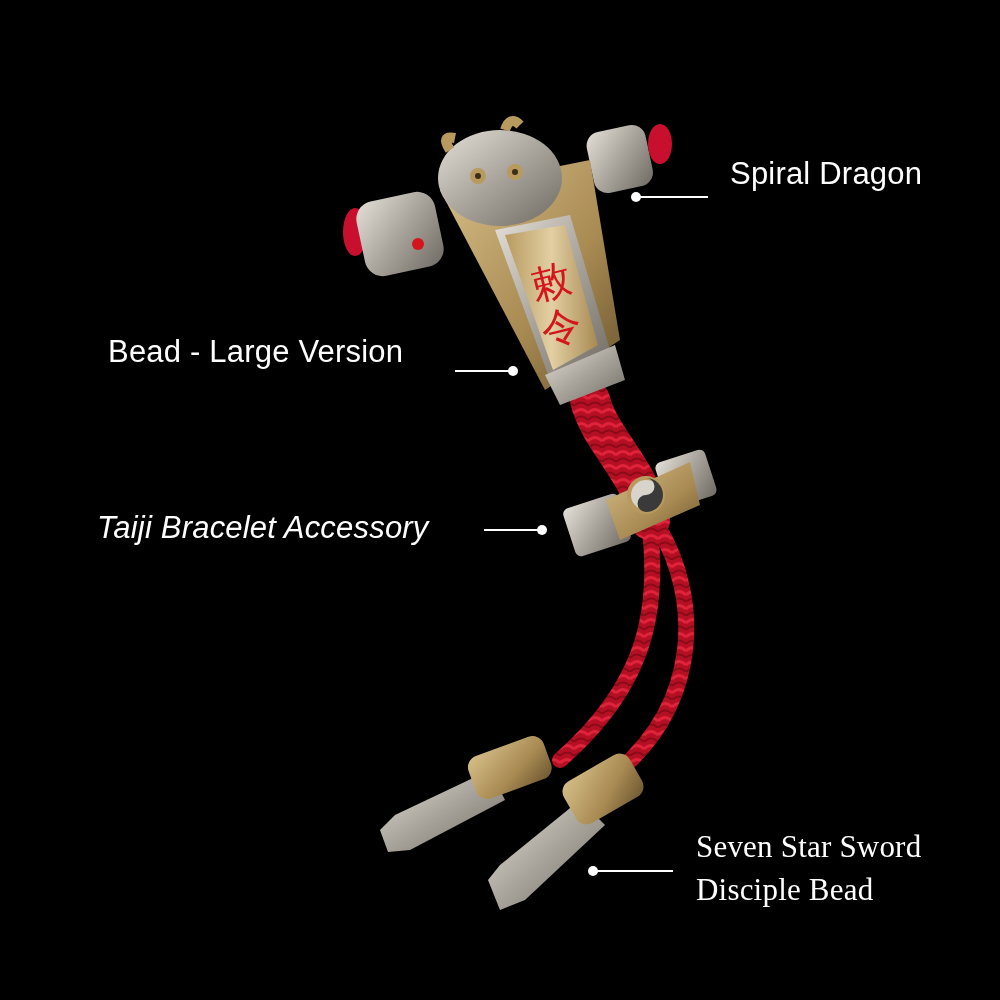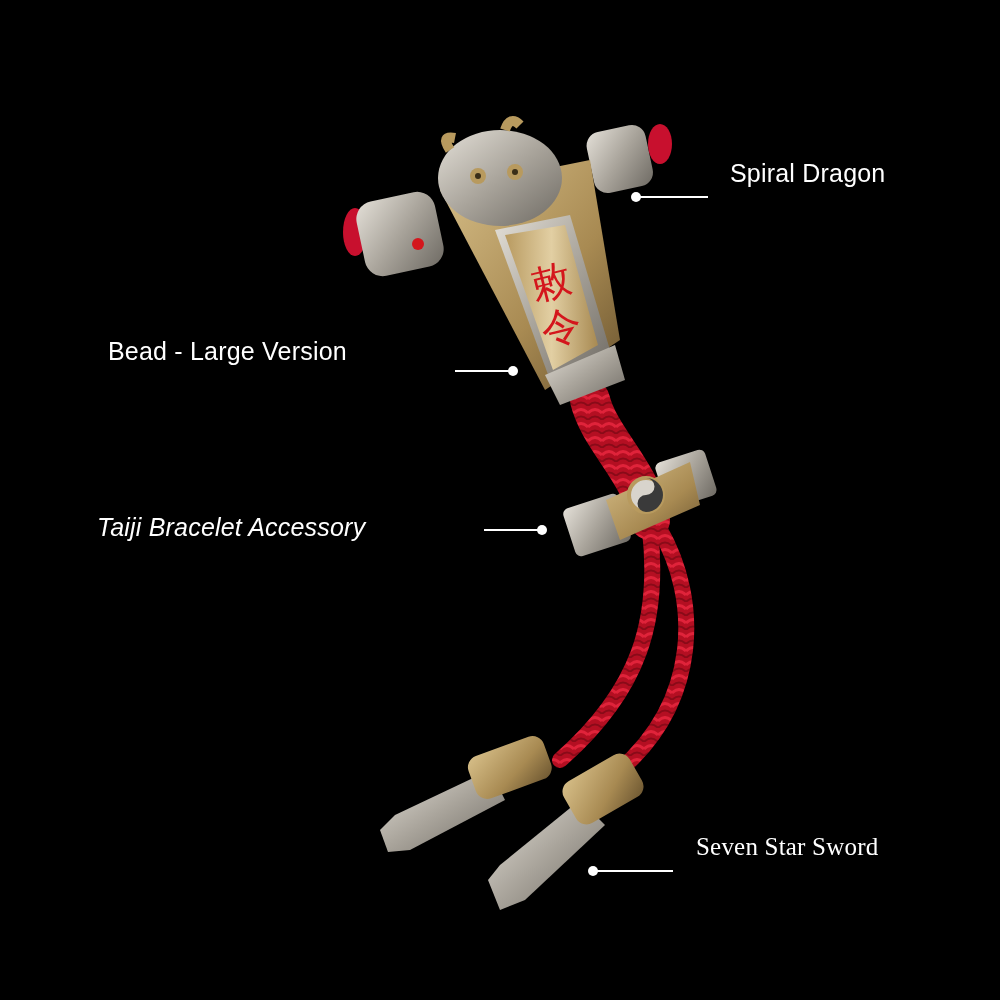--- a/index.html
+++ b/index.html
@@ -1,18 +1,18 @@
 <!DOCTYPE html>
 <html><head>
   <meta charset="utf-8">
   <style>
     html, body { margin: 0; padding: 0; background: #000; }
     body { width: 1000px; height: 1000px; position: relative; overflow: hidden;
            font-family: "Liberation Sans", "DejaVu Sans", sans-serif; color: #fff; }
-    .label { position: absolute; font-size: 25px; line-height: 43px; color: #fff;
+    .label { position: absolute; font-size: 31px; line-height: 43px; color: #fff;
              letter-spacing: 0.2px; white-space: nowrap; }
     .leader { position: absolute; height: 2px; background: #fff; }
     .dot { position: absolute; width: 10px; height: 10px; border-radius: 50%; background: #fff; }
     #product { position: absolute; left: 0; top: 0; }
   </style>
 </head>
 <body>
 
 <svg id="product" width="1000" height="1000" viewBox="0 0 1000 1000">
   <defs>
@@ -106,13 +106,14 @@
 <div class="label" style="left:97px; top:506px;font-style:italic;">
   <div>Taiji Bracelet Accessory</div>
 </div>
 <div class="leader" style="left:484px; top:529px; width:56px;"></div>
 <div class="dot" style="left:537px; top:525px;"></div>
 
 <div class="dot" style="left:588px; top:866px;"></div>
 <div class="leader" style="left:595px; top:870px; width:78px;"></div>
 <div class="label" style="left:696px; top:825px;font-family:Liberation Serif, serif;">
   <div>Seven Star Sword</div>
+  <div>Disciple Bead</div>
 </div>
 
 </body></html>

